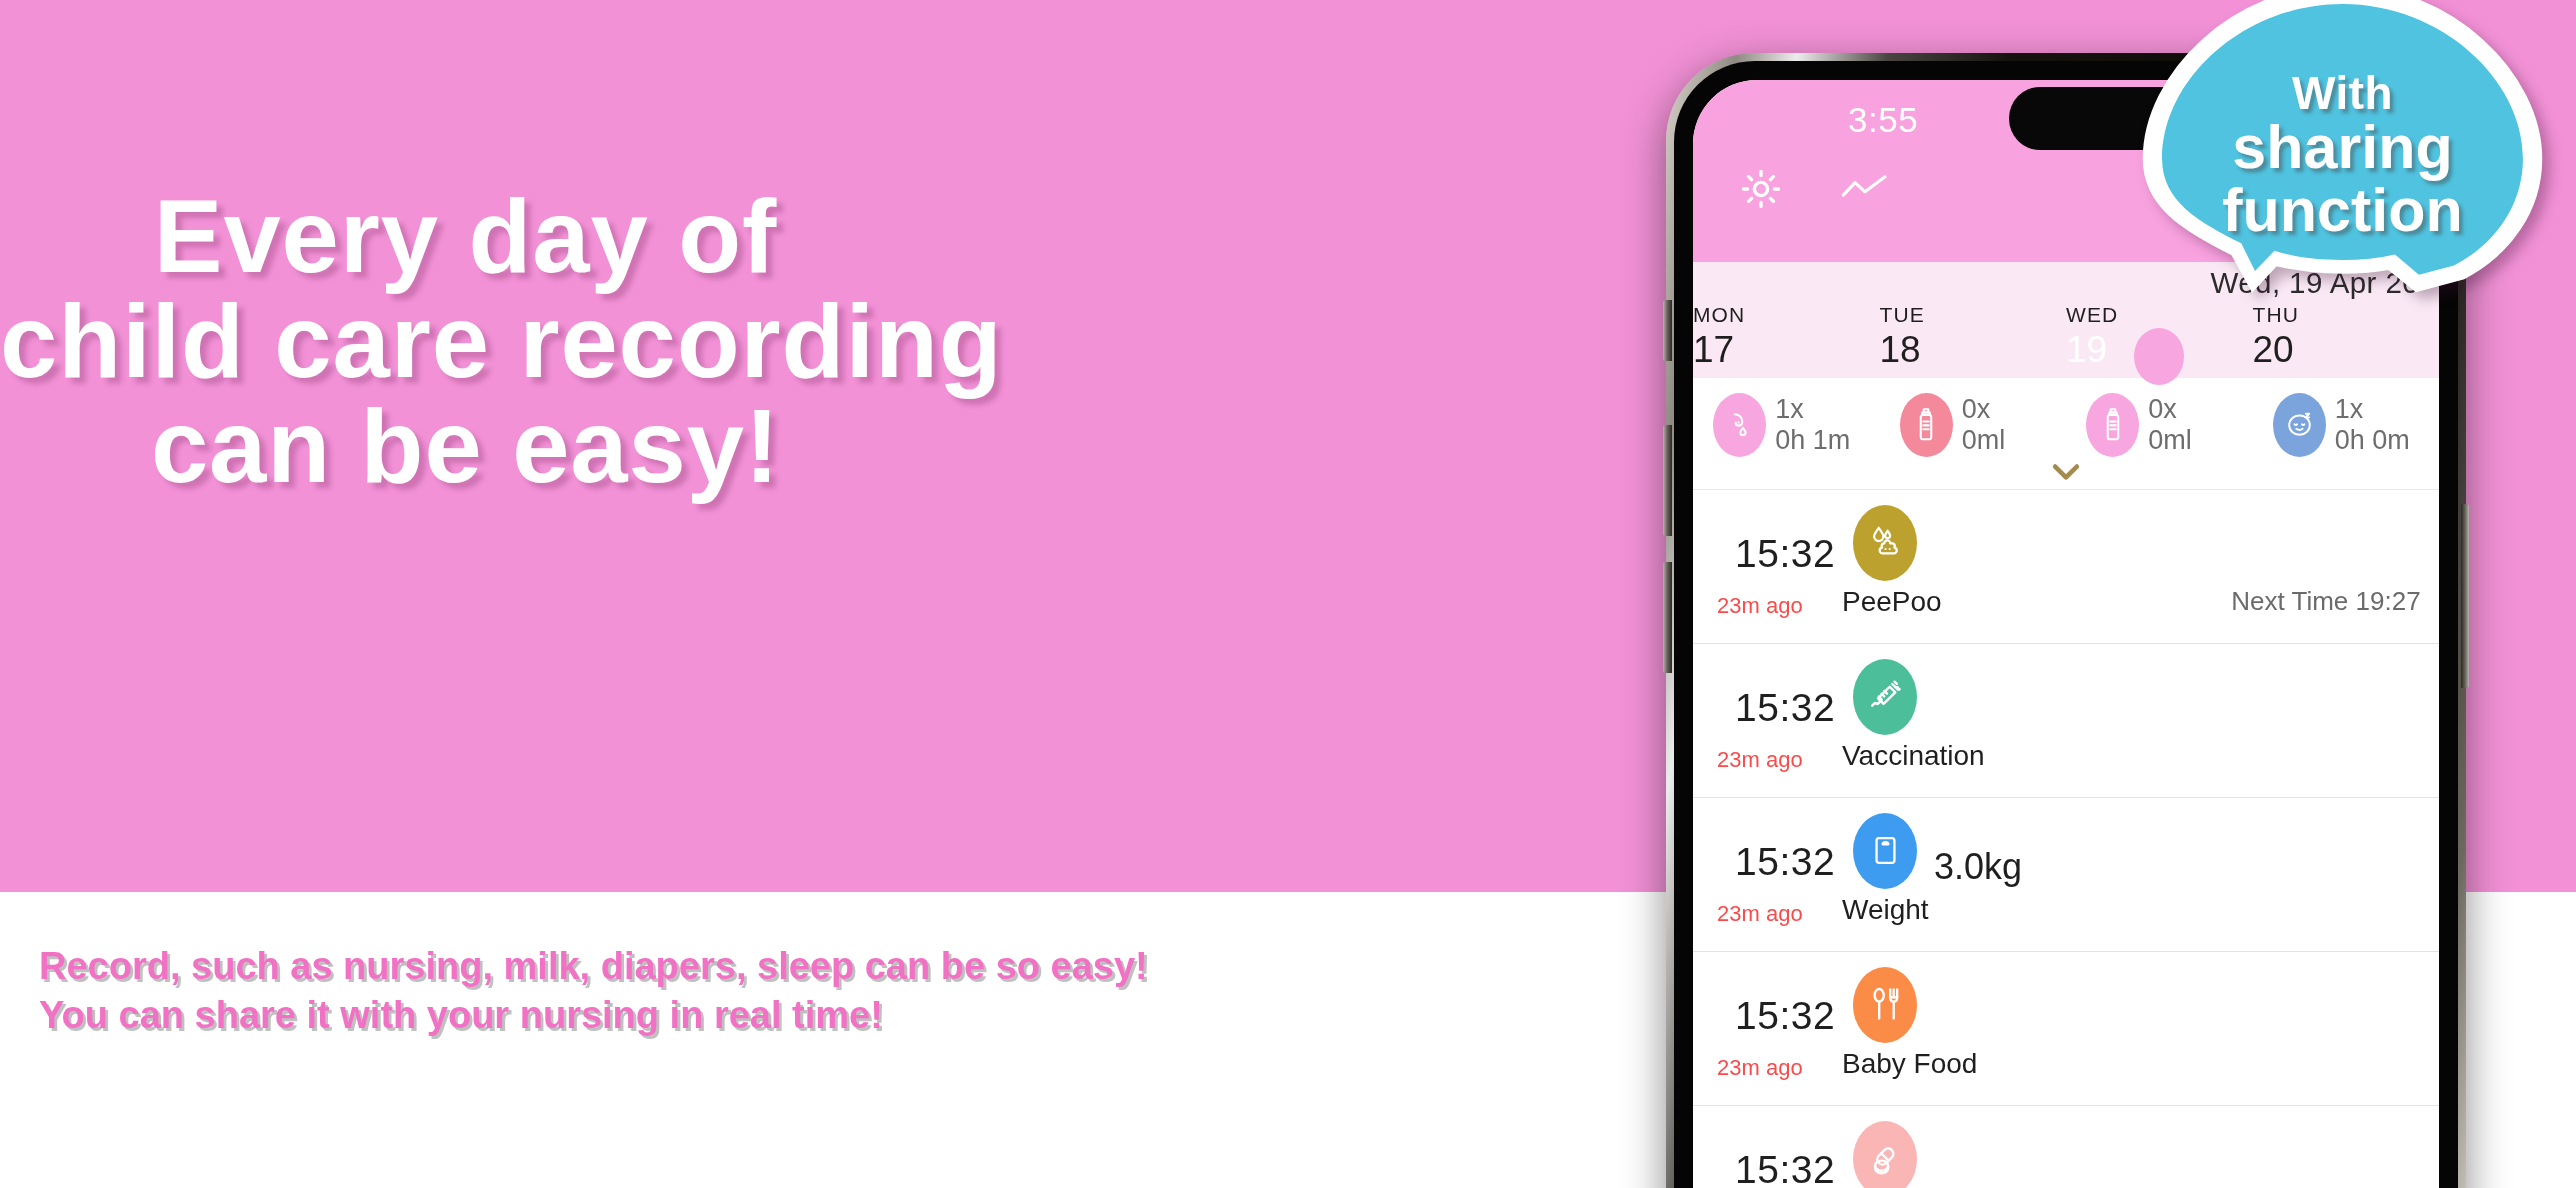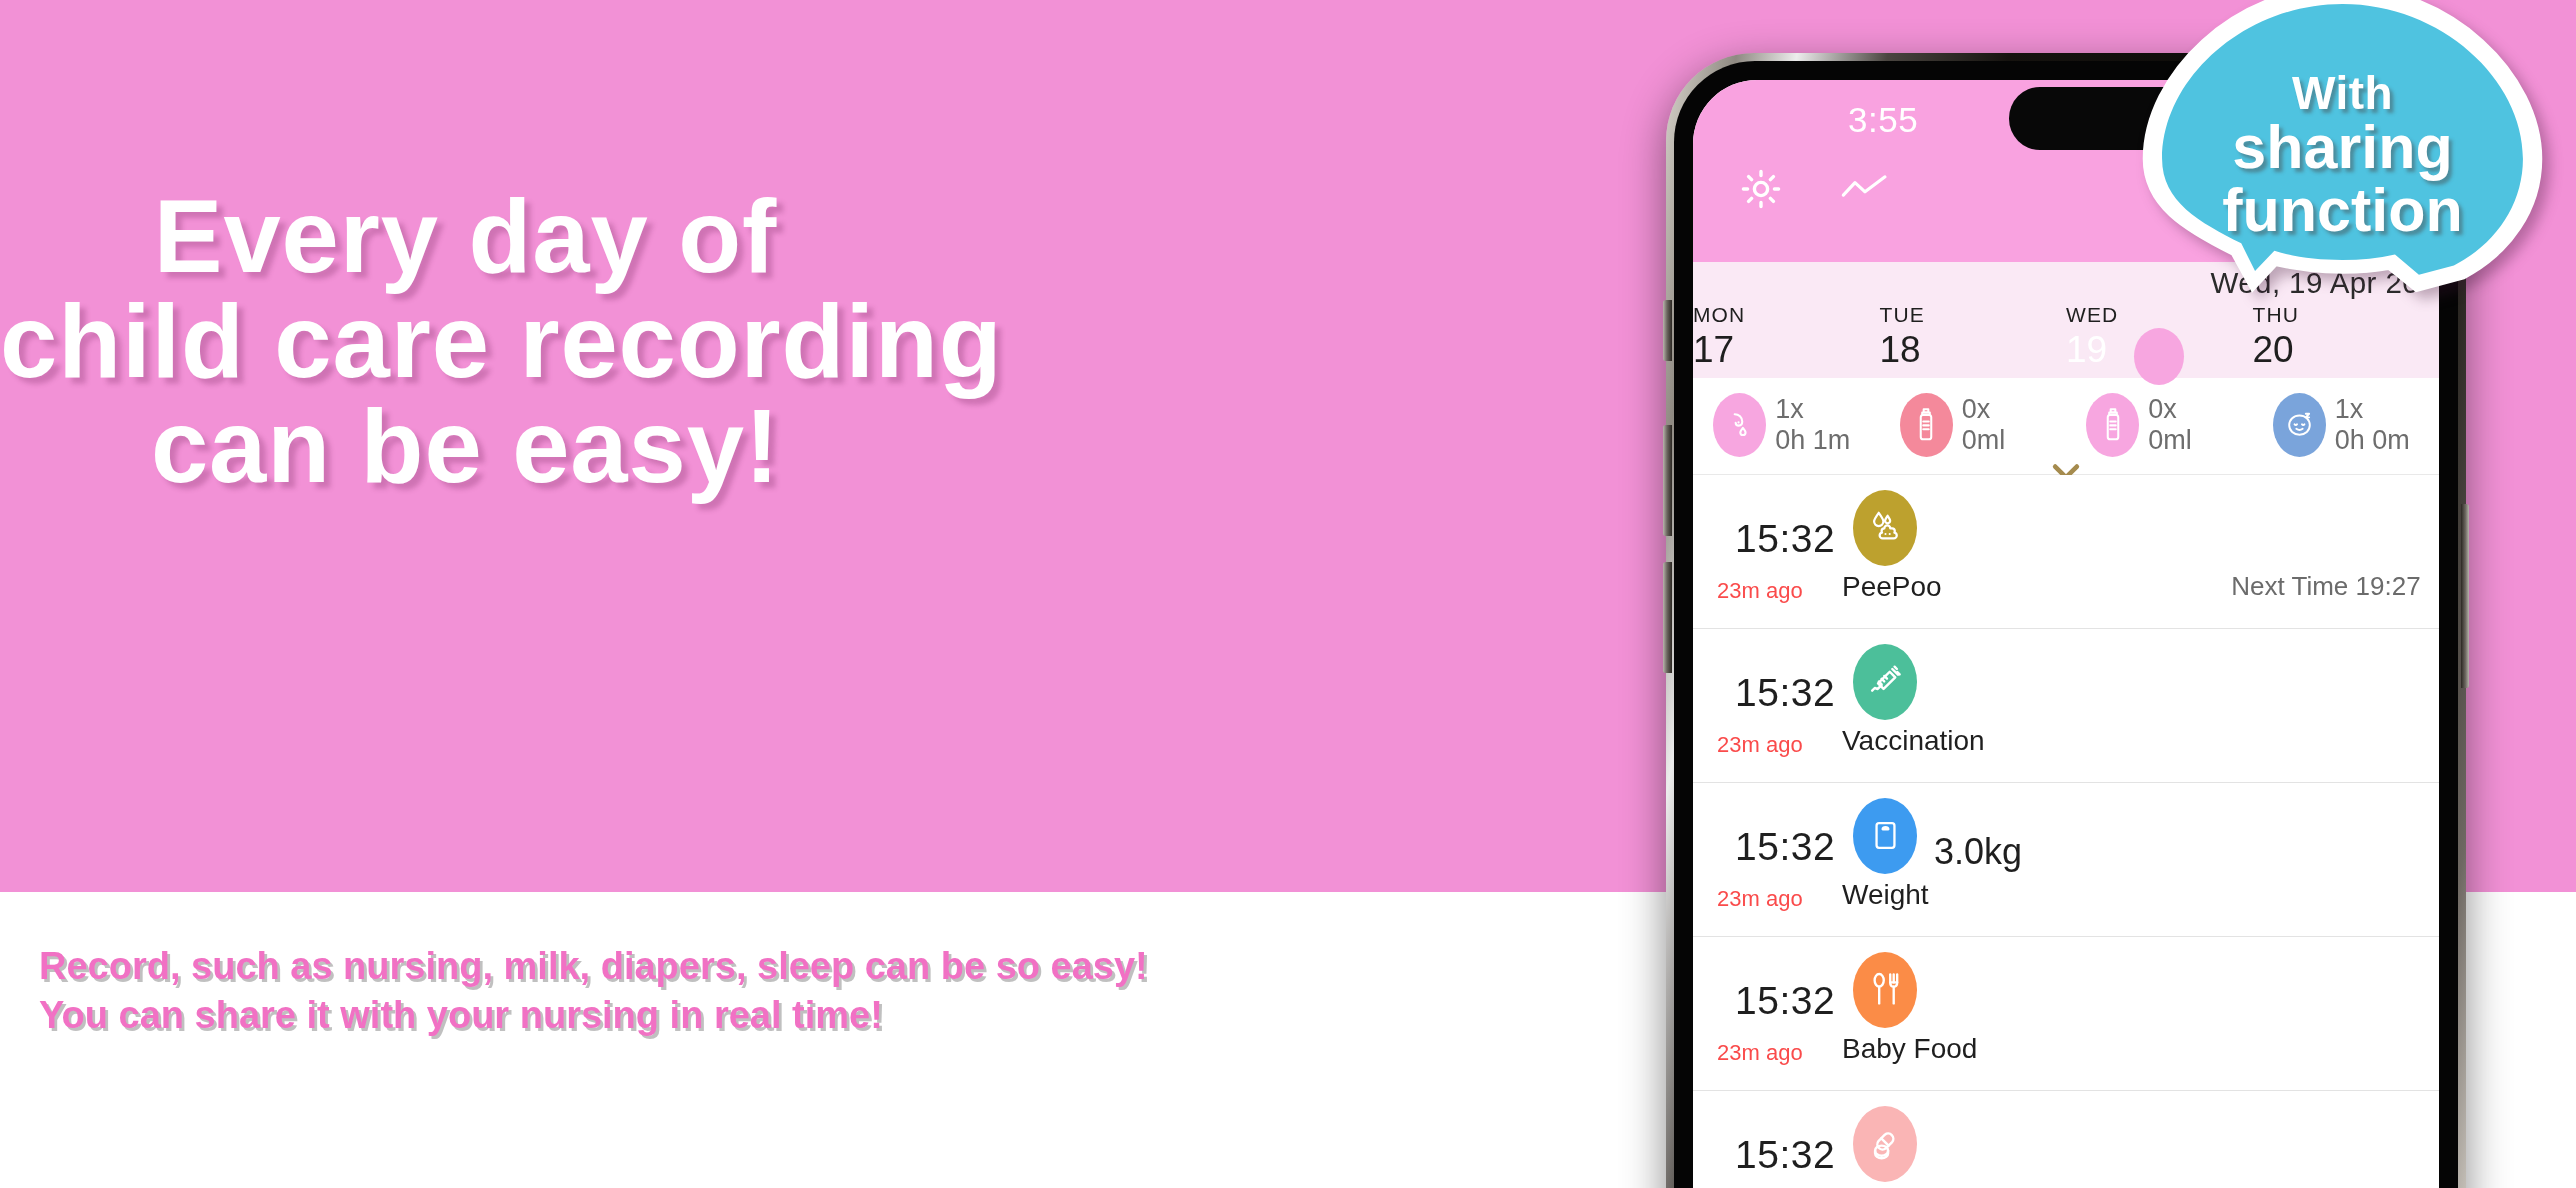--- a/index.html
+++ b/index.html
@@ -148,21 +148,21 @@
   .dow-cell.today .dow-num{ color:#ffffff; }
   .dow-cell.today .pill{
     position:absolute; left:50%; top:25px;
     transform:translateX(-50%);
     width:50px; height:57px; border-radius:50%;
     background:#f7a6e0; z-index:1;
   }
 
   
   #summary-row{
-    position:relative; height:97px; background:#ffffff;
+    position:relative; height:112px; background:#ffffff;
     border-bottom:0.9px solid #e9e9e9;
     display:flex; align-items:flex-start; padding-top:14.7px;
   }
   .sum-item{ flex:1 1 0; display:flex; align-items:center; padding-left:20px; }
   .sum-ico{
     width:53px; height:64px; border-radius:50%;
     display:flex; align-items:center; justify-content:center;
     flex:0 0 auto;
   }
   .sum-txt{ margin-left:9.2px; line-height:1.12; }

